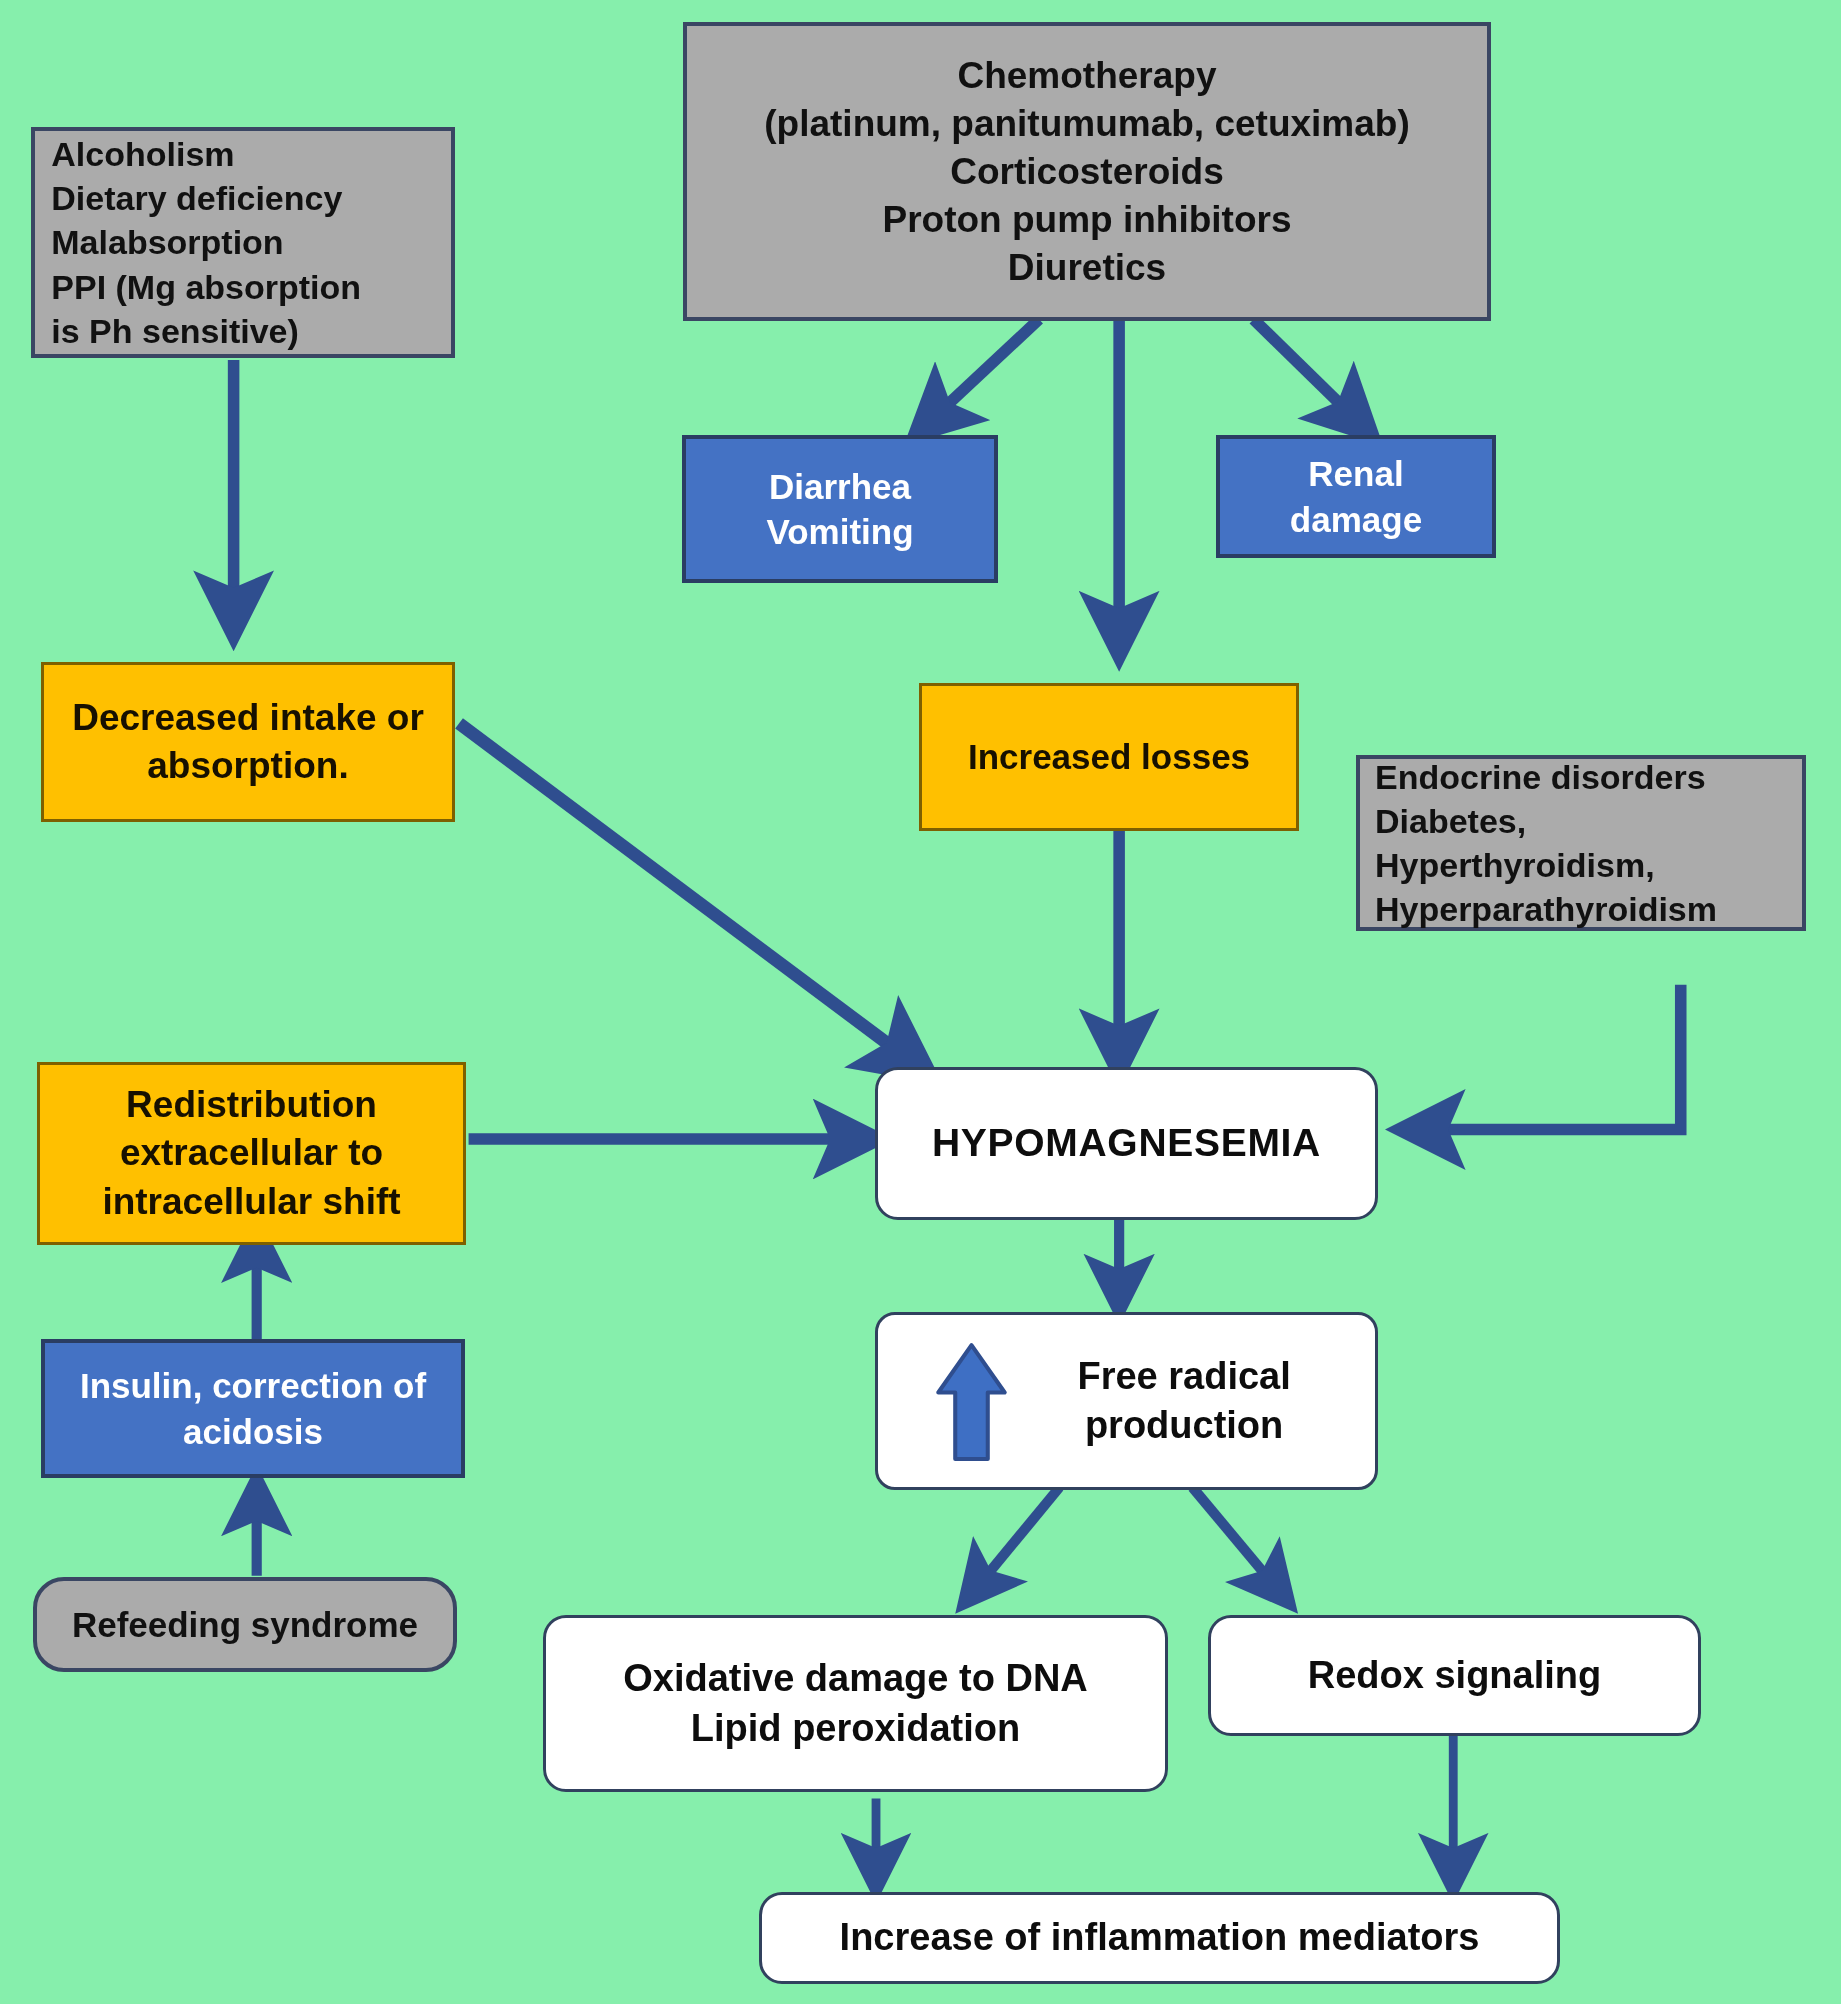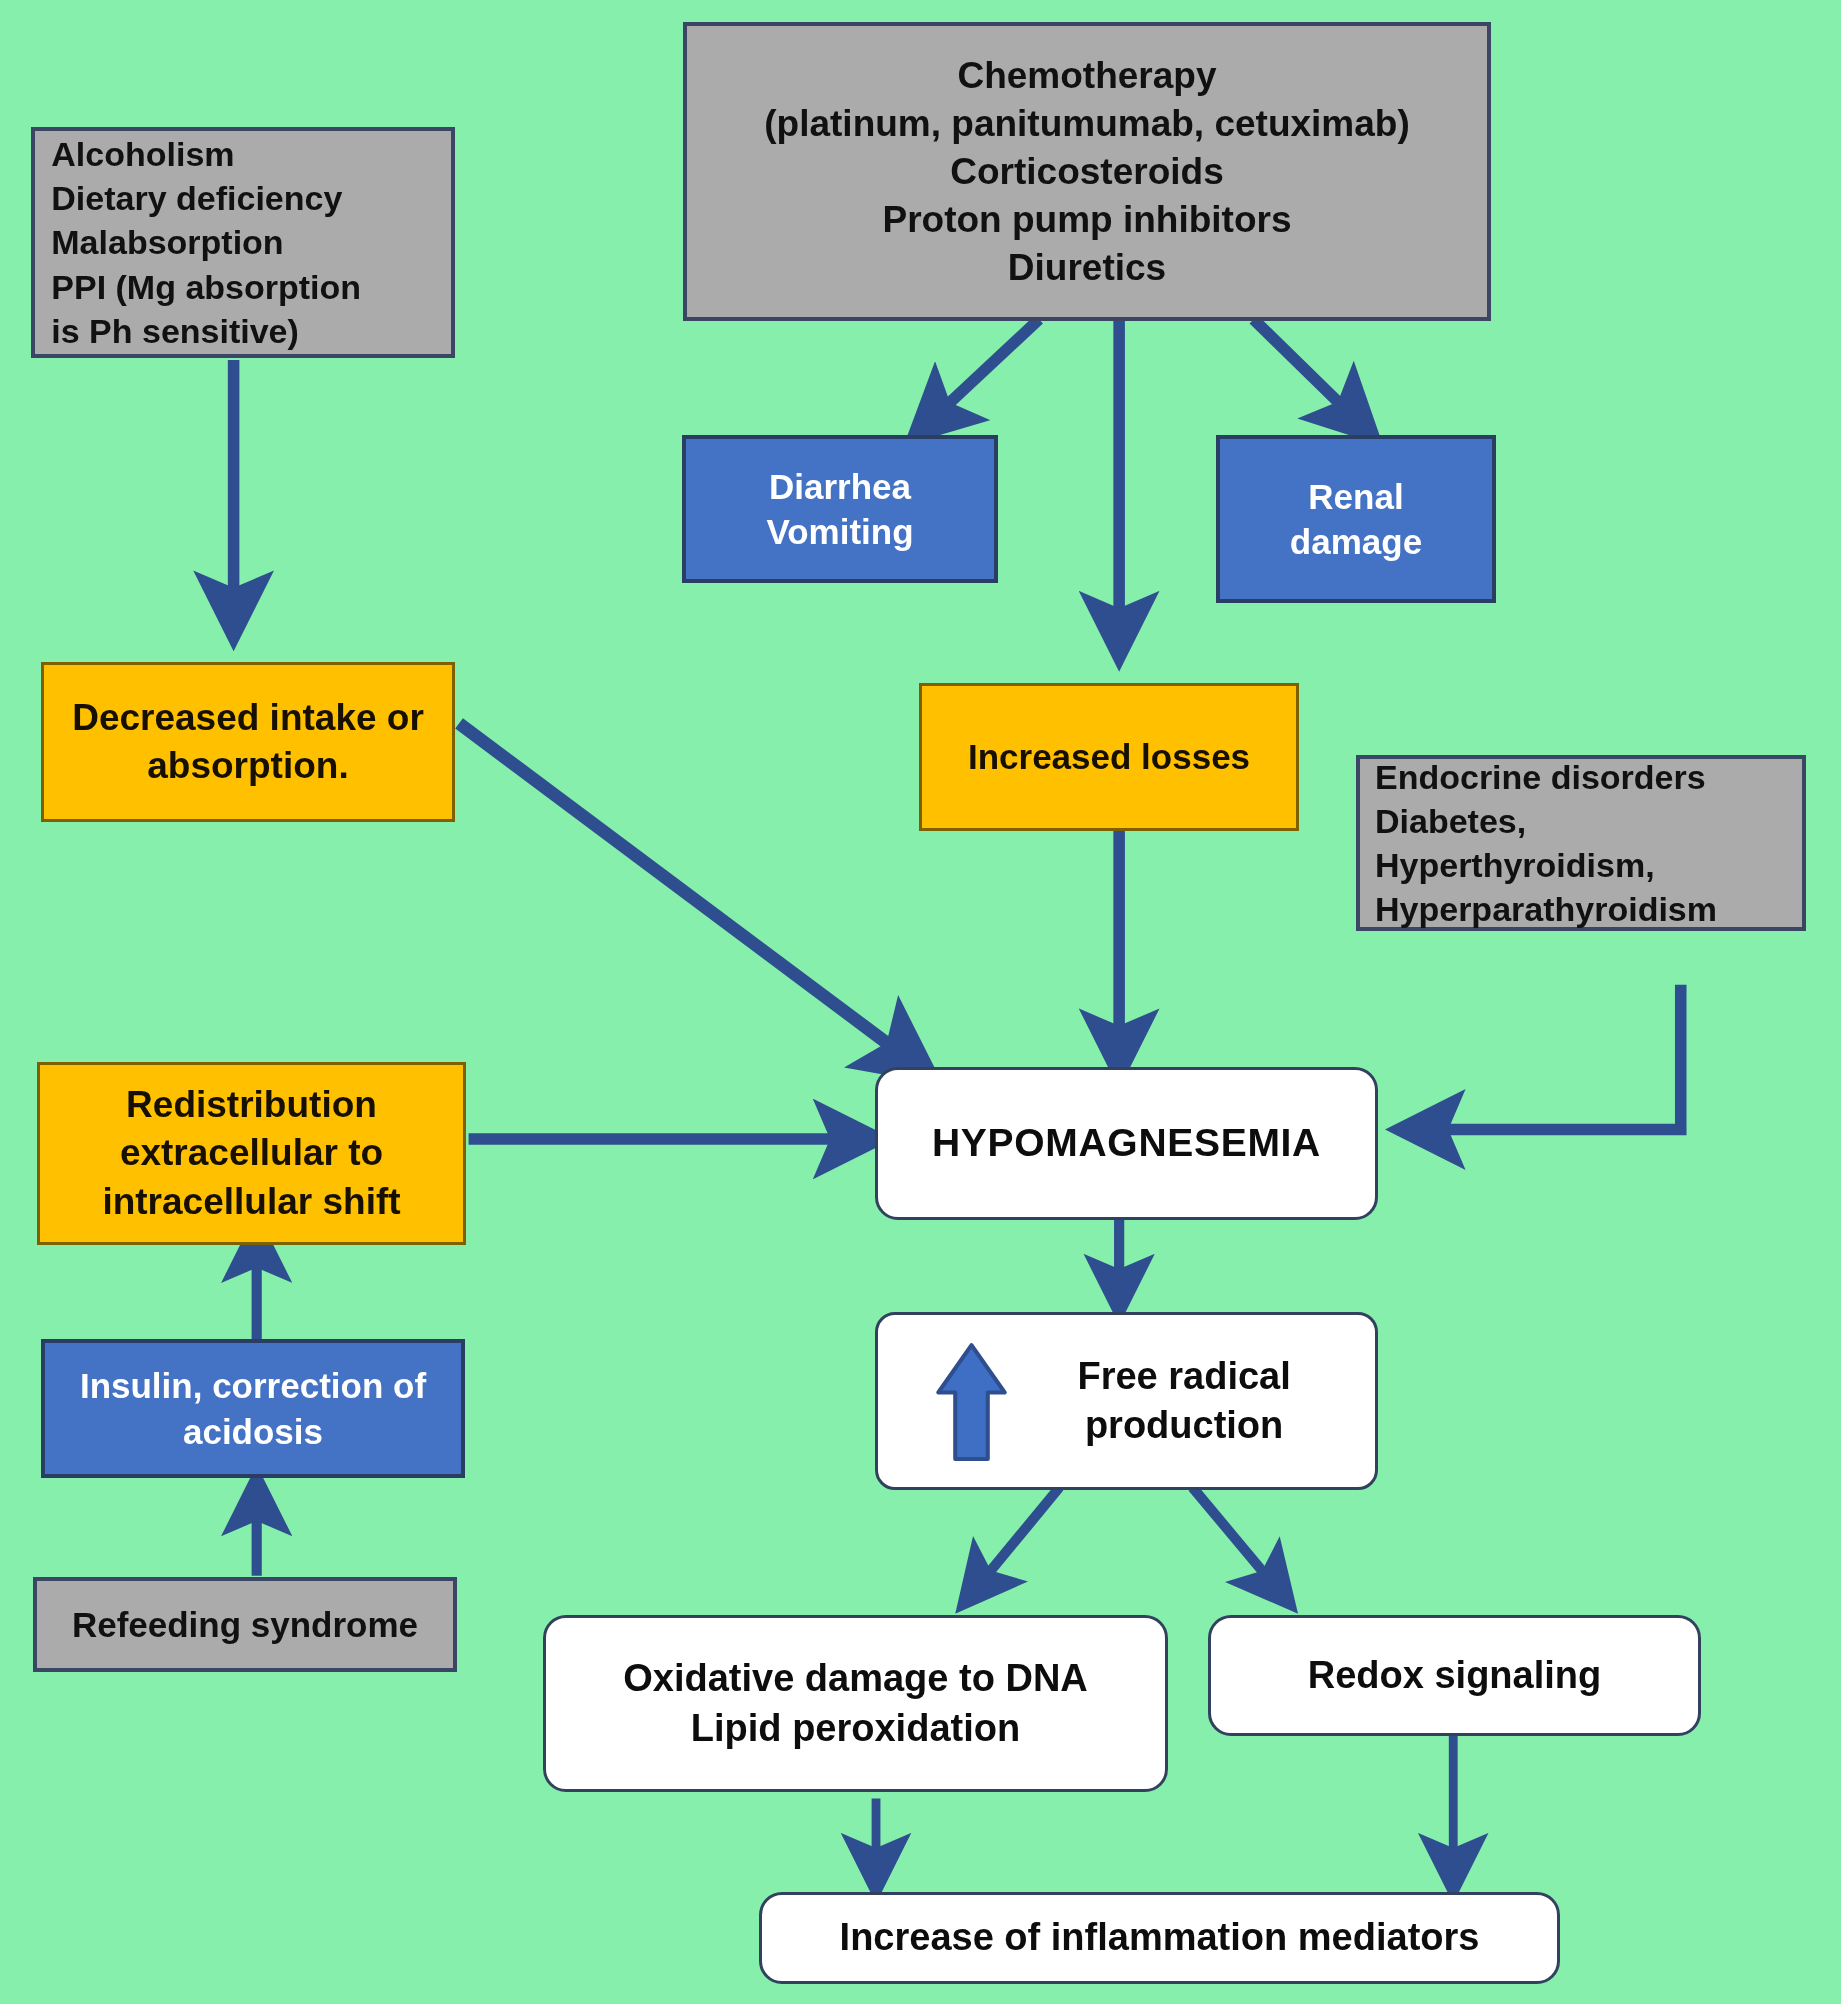--- a/index.html
+++ b/index.html
@@ -122,21 +122,21 @@
 
   <div class="node gray gray-left" style="left:31px; top:127px; width:424px; height:231px; font-size:34px; padding-left:16.3px;">Alcoholism
 Dietary deficiency
 Malabsorption
 PPI (Mg absorption
 is Ph sensitive)</div>
 
   <div class="node blue" style="left:682px; top:435px; width:316px; height:148px; font-size:35px;">Diarrhea
 Vomiting</div>
 
-  <div class="node blue" style="left:1216px; top:435px; width:280px; height:168px; font-size:35px;">Renal
+  <div class="node blue" style="left:1216px; top:435px; width:280px; height:123px; font-size:35px;">Renal
 damage</div>
 
   <div class="node yellow" style="left:41px; top:646px; width:414px; height:160px; font-size:37px;">Decreased intake or
 absorption.</div>
 
   <div class="node yellow" style="left:919px; top:667px; width:380px; height:148px; font-size:35px;">Increased losses</div>
 
   <div class="node gray gray-left" style="left:1356px; top:755px; width:450px; height:176px; font-size:34px; padding-left:15px;">Endocrine disorders
 Diabetes,
 Hyperthyroidism,
@@ -144,21 +144,21 @@
 
   <div class="node yellow" style="left:37px; top:1046px; width:429px; height:183px; font-size:37px;">Redistribution
 extracellular to
 intracellular shift</div>
 
   <div class="node white" style="left:875px; top:1067px; width:503px; height:153px; font-size:39px; letter-spacing:0.7px;">HYPOMAGNESEMIA</div>
 
   <div class="node blue" style="left:41px; top:1339px; width:424px; height:139px; font-size:35px;">Insulin, correction of
 acidosis</div>
 
-  <div class="node gray" style="left:33px; top:1577px; width:424px; height:95px; font-size:35px;">Refeeding syndrome</div>
+  <div class="node gray" style="left:33px; top:1577px; width:424px; height:95px; font-size:35px;border-radius:31px;">Refeeding syndrome</div>
 
   <div class="node white" style="left:875px; top:1312px; width:503px; height:178px; font-size:38px; padding-left:122px;border-radius:20px;">Free radical
 production</div>
   <svg class="up-glyph" style="left:934px; top:1341px;" width="75" height="122" viewBox="0 0 110 180" xmlns="http://www.w3.org/2000/svg">
     <path d="M55 6 L104 76 L79 76 L79 174 L31 174 L31 76 L6 76 Z" fill="#3E6FC4" stroke="#2F4E8F" stroke-width="6" stroke-linejoin="round"></path>
   </svg>
 
   <div class="node white" style="left:543px; top:1615px; width:625px; height:177px; font-size:38px;">Oxidative damage to DNA
 Lipid peroxidation</div>
 

